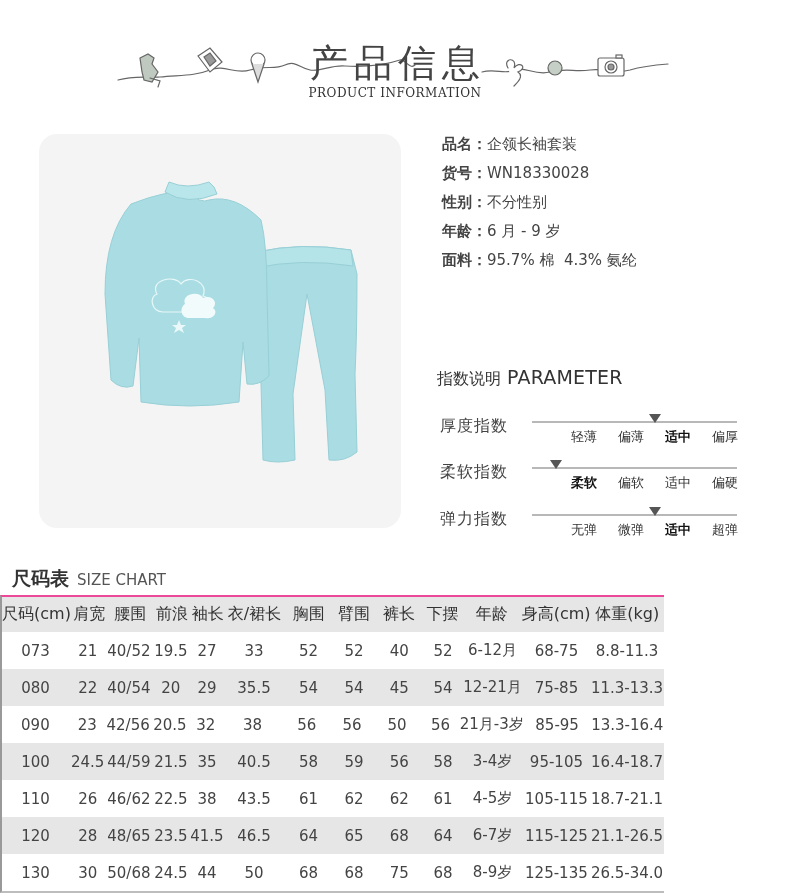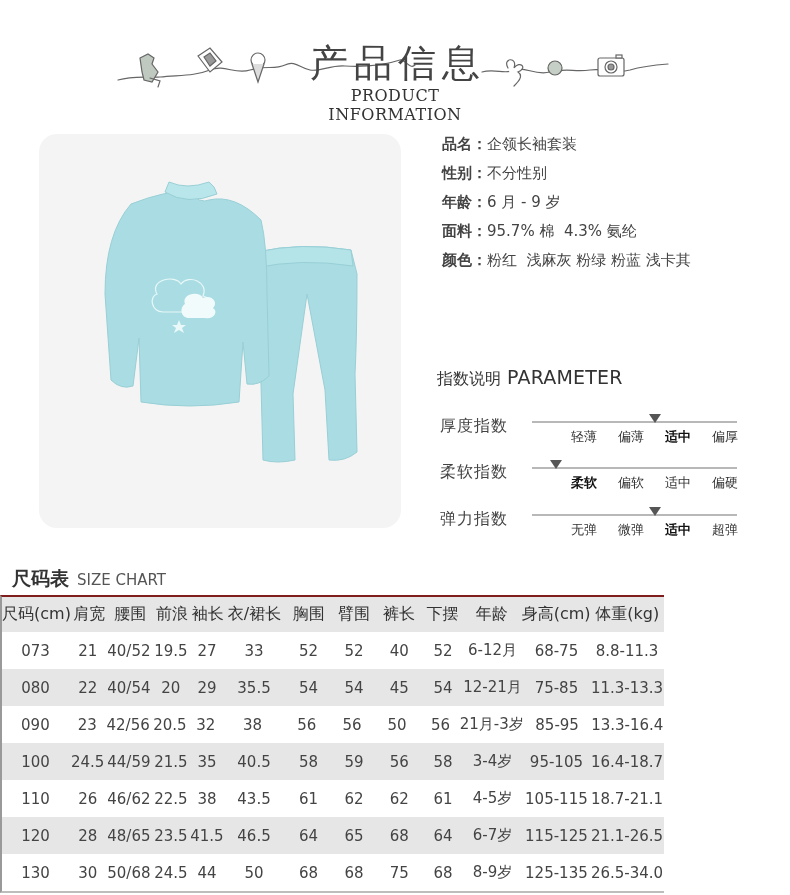--- a/index.html
+++ b/index.html
@@ -3,21 +3,21 @@
 <meta charset="utf-8">
 <style>
   * { box-sizing: border-box; margin: 0; padding: 0; }
   html, body { width: 790px; height: 895px; background: #ffffff; overflow: hidden; }
   body { font-family: "DejaVu Sans", "Liberation Sans", sans-serif; color: #333; position: relative; }
 
   
   .header { position: absolute; left: 0; top: 0; width: 790px; height: 110px; }
   .header svg.deco { position: absolute; left: 110px; top: 30px; }
   .title-cn { position: absolute; left: 310px; top: 38px; width: 180px; font-size: 38px; letter-spacing: 6px; color: #444; font-weight: 300; font-family: "DejaVu Sans", sans-serif; }
-  .title-en { position: absolute; left: 300px; top: 86px; width: 190px; text-align: center; font-family: "DejaVu Serif", "Liberation Serif", serif; font-size: 16px; letter-spacing: 0.5px; color: #333; }
+  .title-en { position: absolute; left: 300px; top: 86px; width: 190px; text-align: center; font-family: "DejaVu Serif", "Liberation Serif", serif; font-size: 12px; letter-spacing: 0.5px; color: #333; }
 
   
   .product-card { position: absolute; left: 39px; top: 134px; width: 362px; height: 394px; background: #f4f4f4; border-radius: 18px; overflow: hidden; }
   .product-card svg { position: absolute; left: 0; top: 0; }
 
   
   .info { position: absolute; left: 442px; top: 134px; }
   .info-row { height: 29px; font-size: 15px; color: #333; white-space: nowrap; line-height: 20px; }
   .info-row .k { font-weight: bold; color: #444; }
   .info-row .v { color: #444; }
@@ -29,21 +29,21 @@
   .param-row .label { position: absolute; left: 0; top: 0; font-size: 16px; color: #444; letter-spacing: 1px; }
   .param-row .track { position: absolute; left: 92px; top: 5px; width: 205px; height: 2px; background: #b8b8b8; }
   .param-row .marker { position: absolute; top: -2px; width: 0; height: 0; border-left: 6px solid transparent; border-right: 6px solid transparent; border-top: 9px solid #555; }
   .param-row .opts { position: absolute; left: 104px; top: 12px; display: flex; font-size: 13px; color: #333; margin-left: 27px; }
   .param-row .opt { width: 47px; }
   .param-row .opt.sel { font-weight: bold; color: #111; }
 
   
   .size-title { position: absolute; left: 12px; top: 566px; font-size: 19px; font-weight: bold; color: #333; }
   .size-title .en { font-size: 15px; font-weight: normal; color: #555; margin-left: 8px; }
-  .table { position: absolute; left: 0; top: 595px; width: 664px; border-top: 2px solid #7f1d1d; border-left: 2px solid #999; border-bottom: 2px solid #bdbdbd; }
+  .table { position: absolute; left: 0; top: 595px; width: 664px; border-top: 2px solid #ec4899; border-left: 2px solid #999; border-bottom: 2px solid #bdbdbd; }
   .tr { display: flex; height: 37px; align-items: center; }
   .tr.head { background: #e6e6e6; height: 35px; }
   .tr.alt { background: #e6e6e6; }
   .td { font-size: 15px; color: #444; text-align: center; font-family: "DejaVu Sans", sans-serif; white-space: nowrap; }
   .tr.head .td { font-size: 16px; color: #333; }
 </style>
 </head>
 <body>
 
 <div class="header">
@@ -93,24 +93,24 @@
     <g fill="none" stroke="#e8f7f8" stroke-width="1.2">
       <path d="M118 160 c -8 -14, 18 -20, 24 -10 c 8 -10, 28 -2, 22 12 c 10 2, 8 16, -4 16 l -36 0 c -12 0, -14 -16, -6 -18 z"></path>
     </g>
     <path d="M146 170 c -4 -10, 14 -14, 18 -6 c 8 -4, 16 4, 10 10 c 6 4, 0 12, -8 10 l -16 0 c -8 0, -10 -10, -4 -14 z" fill="#f2fbfc"></path>
     <path d="M140 186 l 2 5 l 5 0 l -4 3 l 2 5 l -5 -3 l -5 3 l 2 -5 l -4 -3 l 5 0 z" fill="#eaf8f9"></path>
   </svg>
 </div>
 
 <div class="info">
   <div class="info-row"><span class="k">品名：</span><span class="v">企领长袖套装</span></div>
+  <div class="info-row"><span class="k">货号：</span><span class="v">WN18330028</span></div>
   <div class="info-row"><span class="k">性别：</span><span class="v">不分性别</span></div>
   <div class="info-row"><span class="k">年龄：</span><span class="v">6 月 - 9 岁</span></div>
   <div class="info-row"><span class="k">面料：</span><span class="v" style="white-space:pre">95.7% 棉  4.3% 氨纶</span></div>
-  <div class="info-row"><span class="k">颜色：</span><span class="v" style="white-space:pre">粉红  浅麻灰 粉绿 粉蓝 浅卡其</span></div>
 </div>
 
 <div class="param-title">
   <span>指数说明</span><span class="en">PARAMETER</span>
 </div>
 
 <div class="param-row" style="top:416px">
   <div class="label">厚度指数</div>
   <div class="track"></div>
   <div class="marker" style="left:209px"></div>

